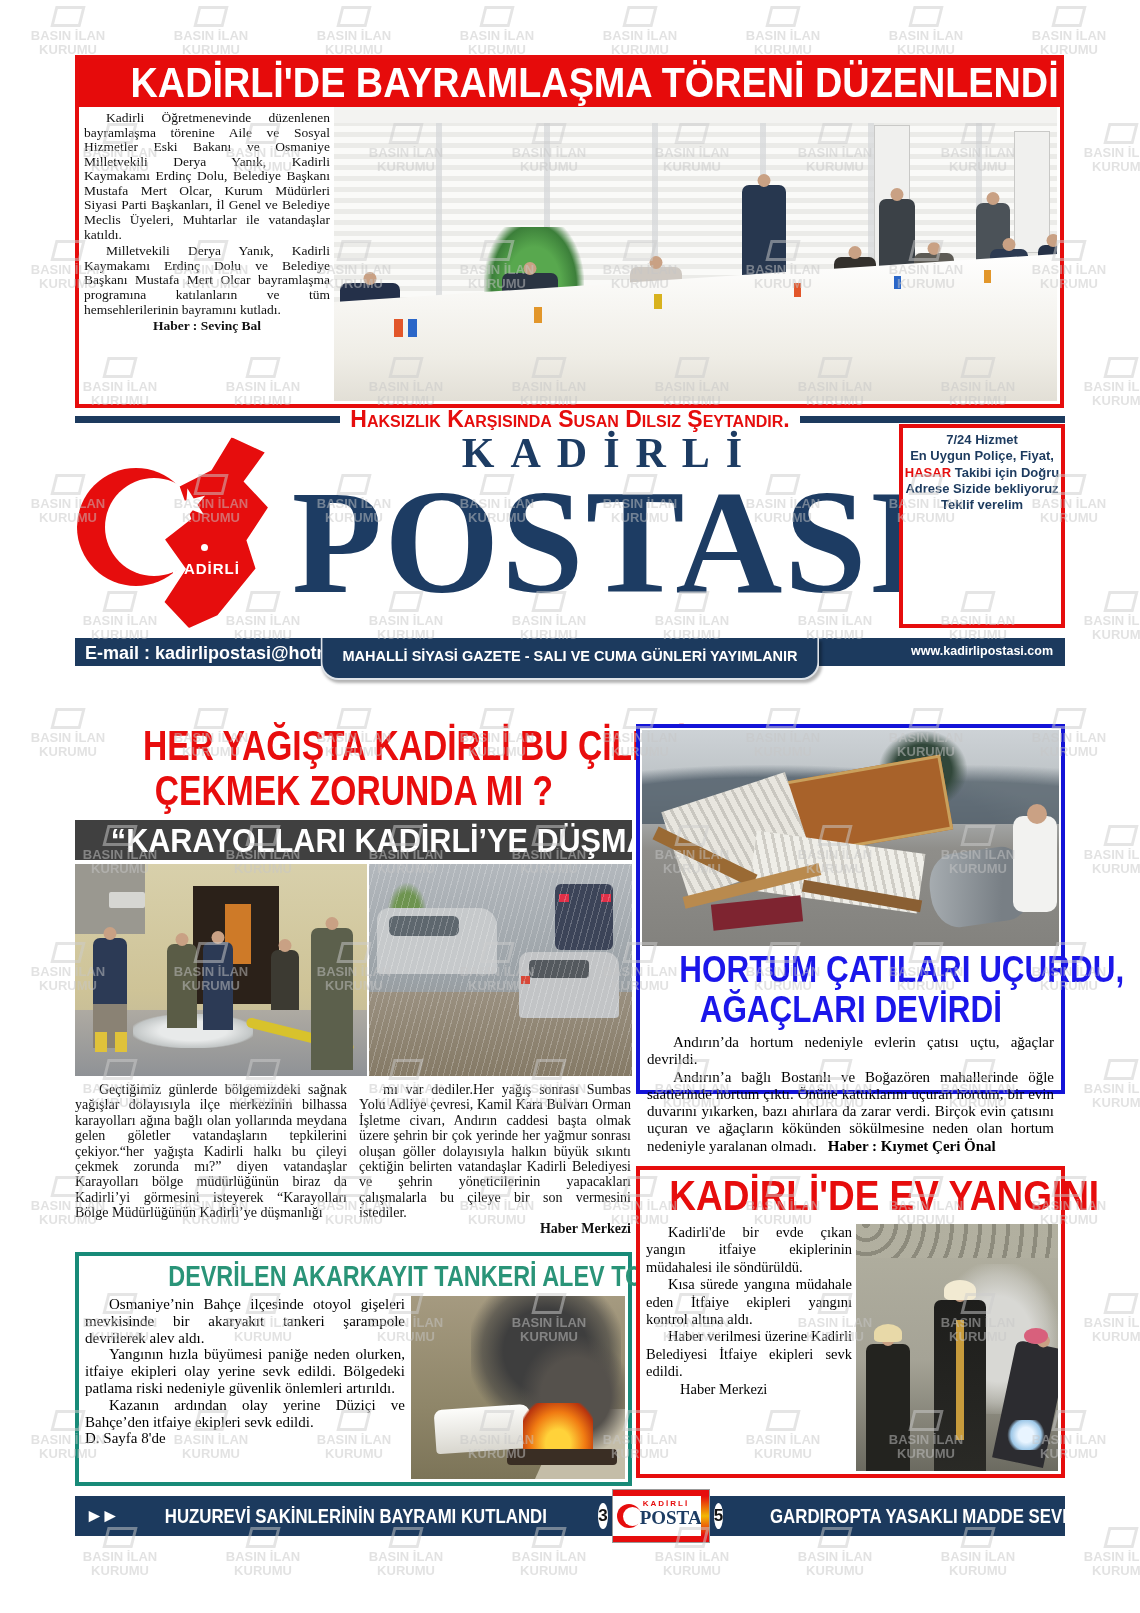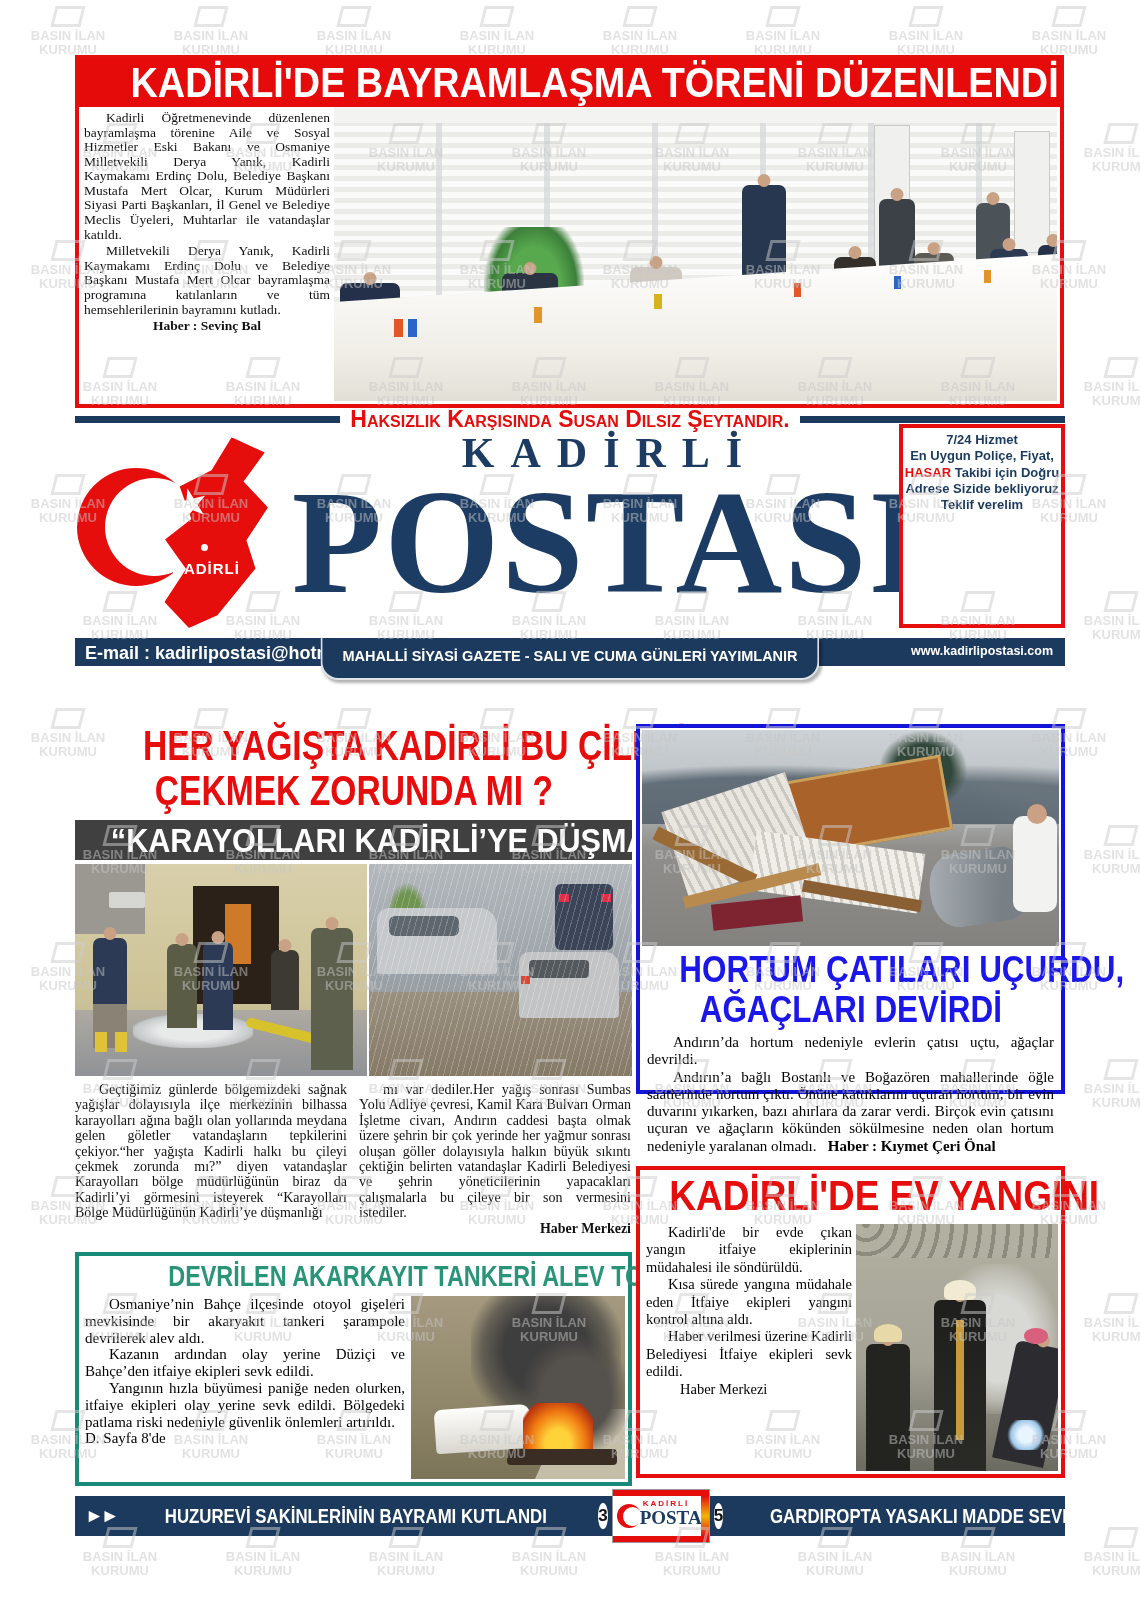--- a/index.html
+++ b/index.html
@@ -255,22 +255,22 @@
     <div class="col">
       <p>mı var dediler.Her yağış sonrası Sumbas Yolu Adliye çevresi, Kamil Kara Bulvarı Orman İşletme civarı, Andırın caddesi başta olmak üzere şehrin bir çok yerinde her yağmur sonrası oluşan göller dolayısıyla halkın büyük sıkıntı çektiğin belirten vatandaşlar Kadirli Belediyesi ve şehrin yöneticilerinin yapacakları çalışmalarla bu çileye bir son vermesini istediler.</p>
       <span class="byline-r">Haber Merkezi</span>
     </div>
   </div>
 
   <div class="tanker-box">
     <div class="tanker-headline"><span class="cx" style="--sx:.78">DEVRİLEN AKARKAYIT TANKERİ ALEV TOPUNA DÖNDÜ</span></div>
     <div class="tanker-text">
       <p>Osmaniye’nin Bahçe ilçesinde otoyol gişeleri mevkisinde bir akaryakıt tankeri şarampole devrilerek alev aldı.</p>
+      <p>Yangının hızla büyümesi paniğe neden olurken, itfaiye ekipleri olay yerine sevk edildi. Bölgedeki patlama riski nedeniyle güvenlik önlemleri artırıldı.</p>
       <p>Kazanın ardından olay yerine Düziçi ve Bahçe’den itfaiye ekipleri sevk edildi.</p>
-      <p>Yangının hızla büyümesi paniğe neden olurken, itfaiye ekipleri olay yerine sevk edildi. Bölgedeki patlama riski nedeniyle güvenlik önlemleri artırıldı.</p>
       <p class="tanker-byline">D. Sayfa 8'de</p>
     </div>
     <div class="photo ph-tanker">
       <div style="inset:0;background:linear-gradient(#a59a80,#8f8669 60%,#7c7458);"></div>
       <div style="right:0;bottom:0;width:90px;height:70px;background:#c4bda8;transform:skewX(-24deg);transform-origin:bottom right;"></div>
       <div style="left:60px;top:-20px;width:150px;height:150px;background:radial-gradient(ellipse,#3e3e3e 0 40%,rgba(62,62,62,.6) 60%,transparent 75%);"></div>
       <div style="left:110px;top:40px;width:110px;height:120px;background:radial-gradient(ellipse,#55514c 0 45%,transparent 72%);"></div>
       <div style="left:24px;bottom:28px;width:96px;height:44px;background:linear-gradient(#fdfdfb,#d8d6ce);border-radius:8px 10px 4px 4px;transform:rotate(-4deg);"></div>
       <div style="left:112px;bottom:18px;width:70px;height:58px;background:radial-gradient(ellipse at 50% 70%,#ffd23a 0 25%,#f07a12 55%,#b8340e 80%,transparent 85%);"></div>
       <div style="left:96px;bottom:14px;width:110px;height:16px;background:#3a2e24;border-radius:4px;"></div>

